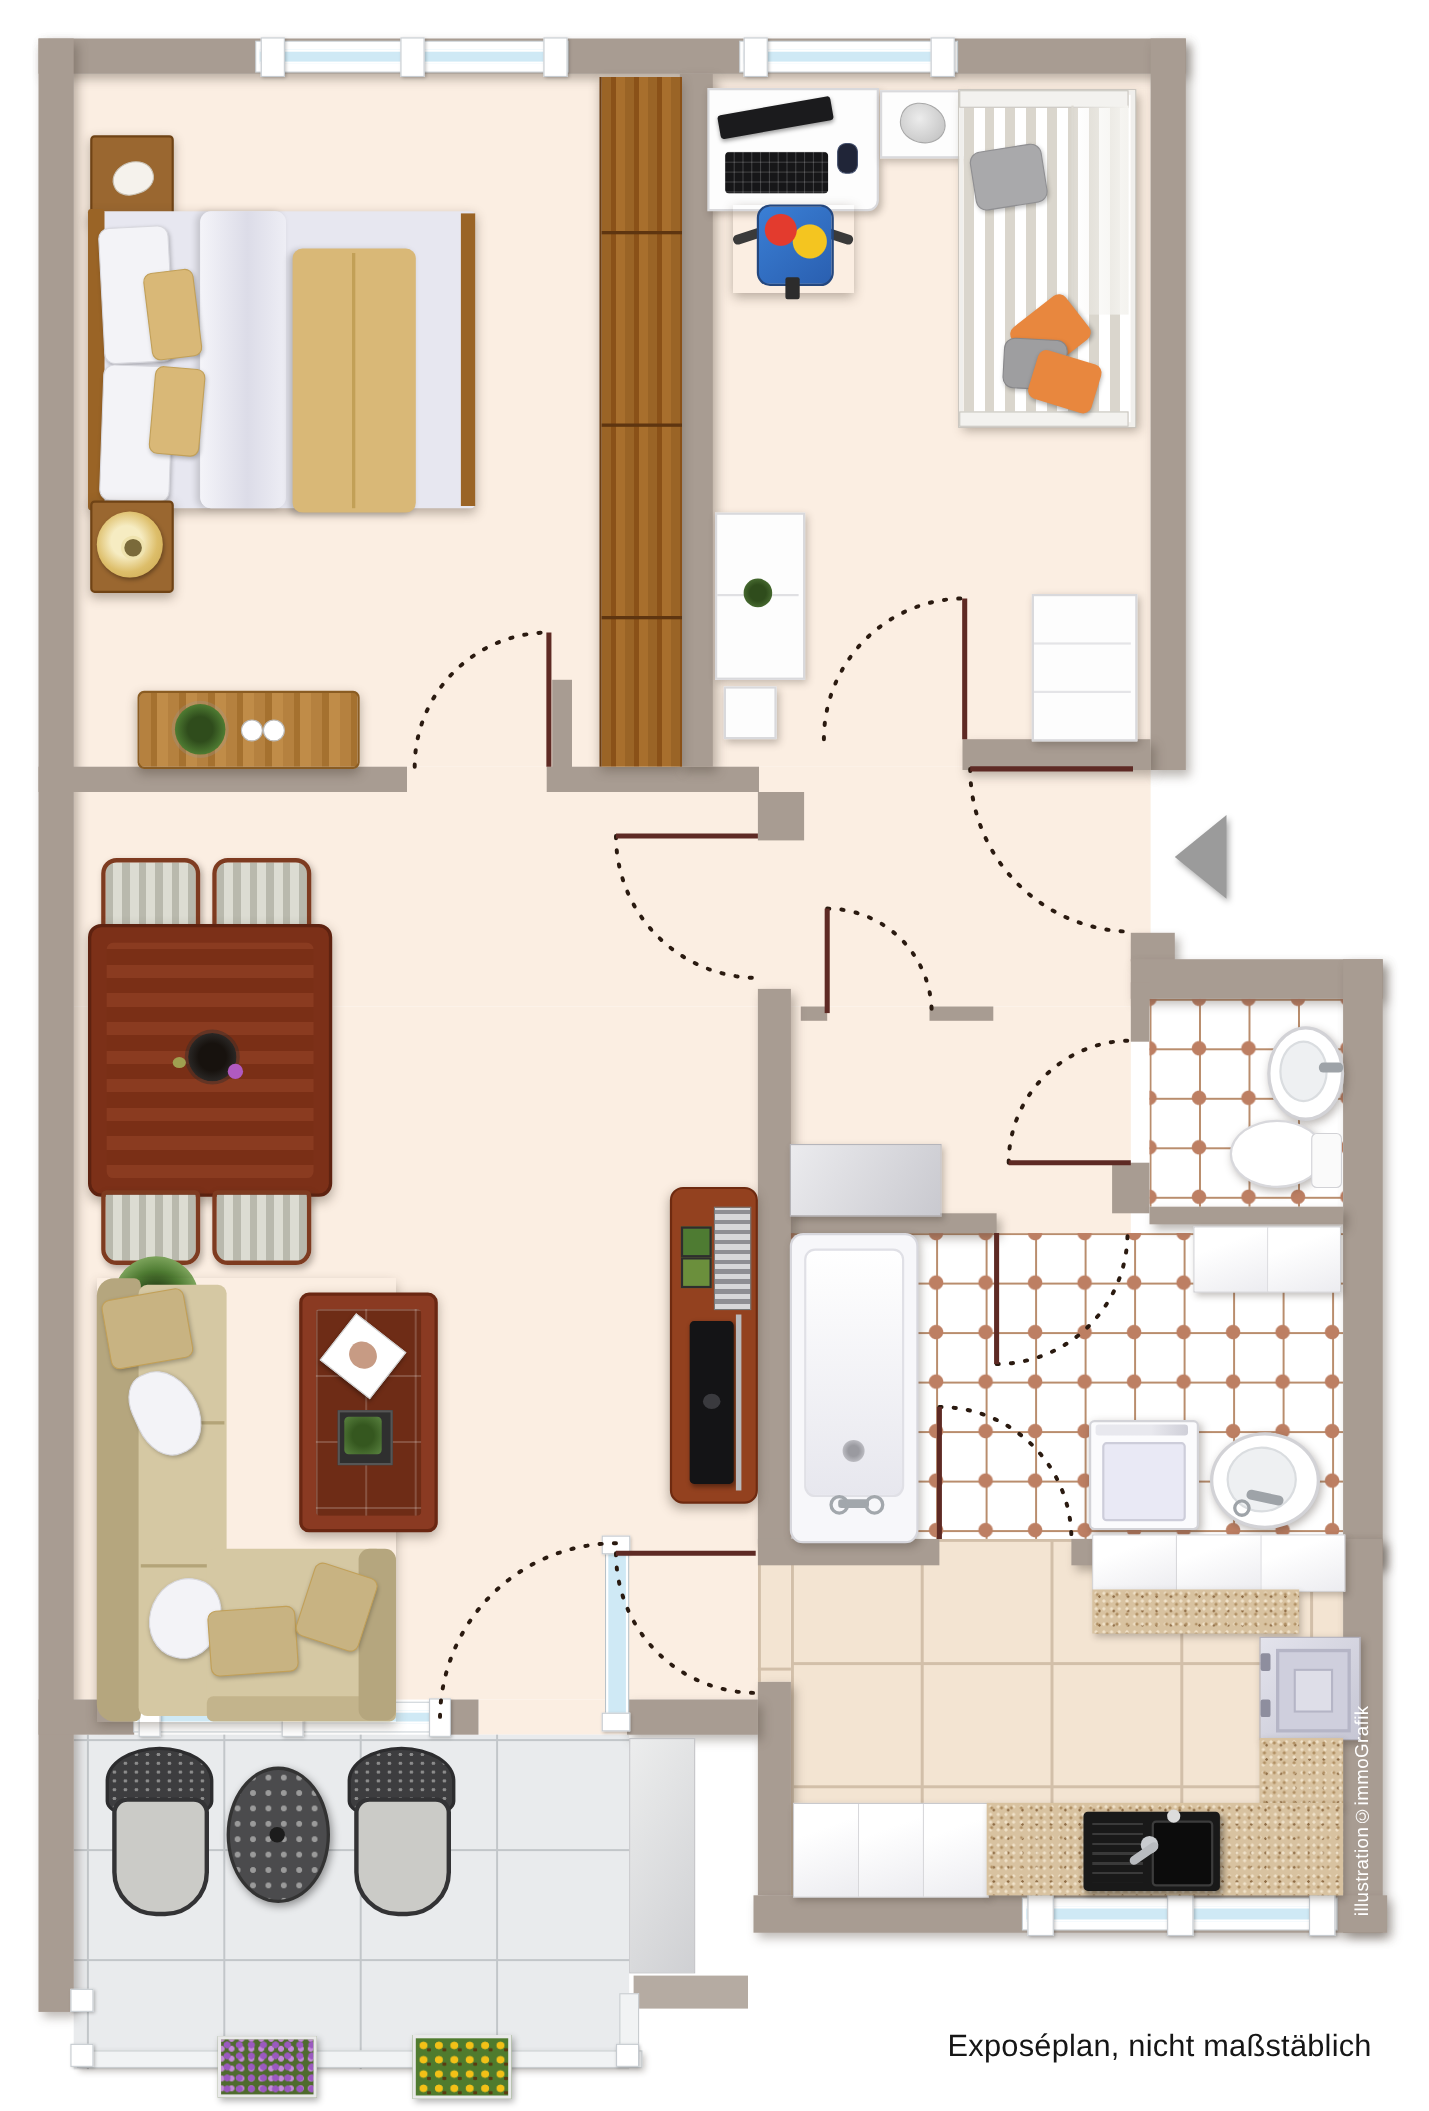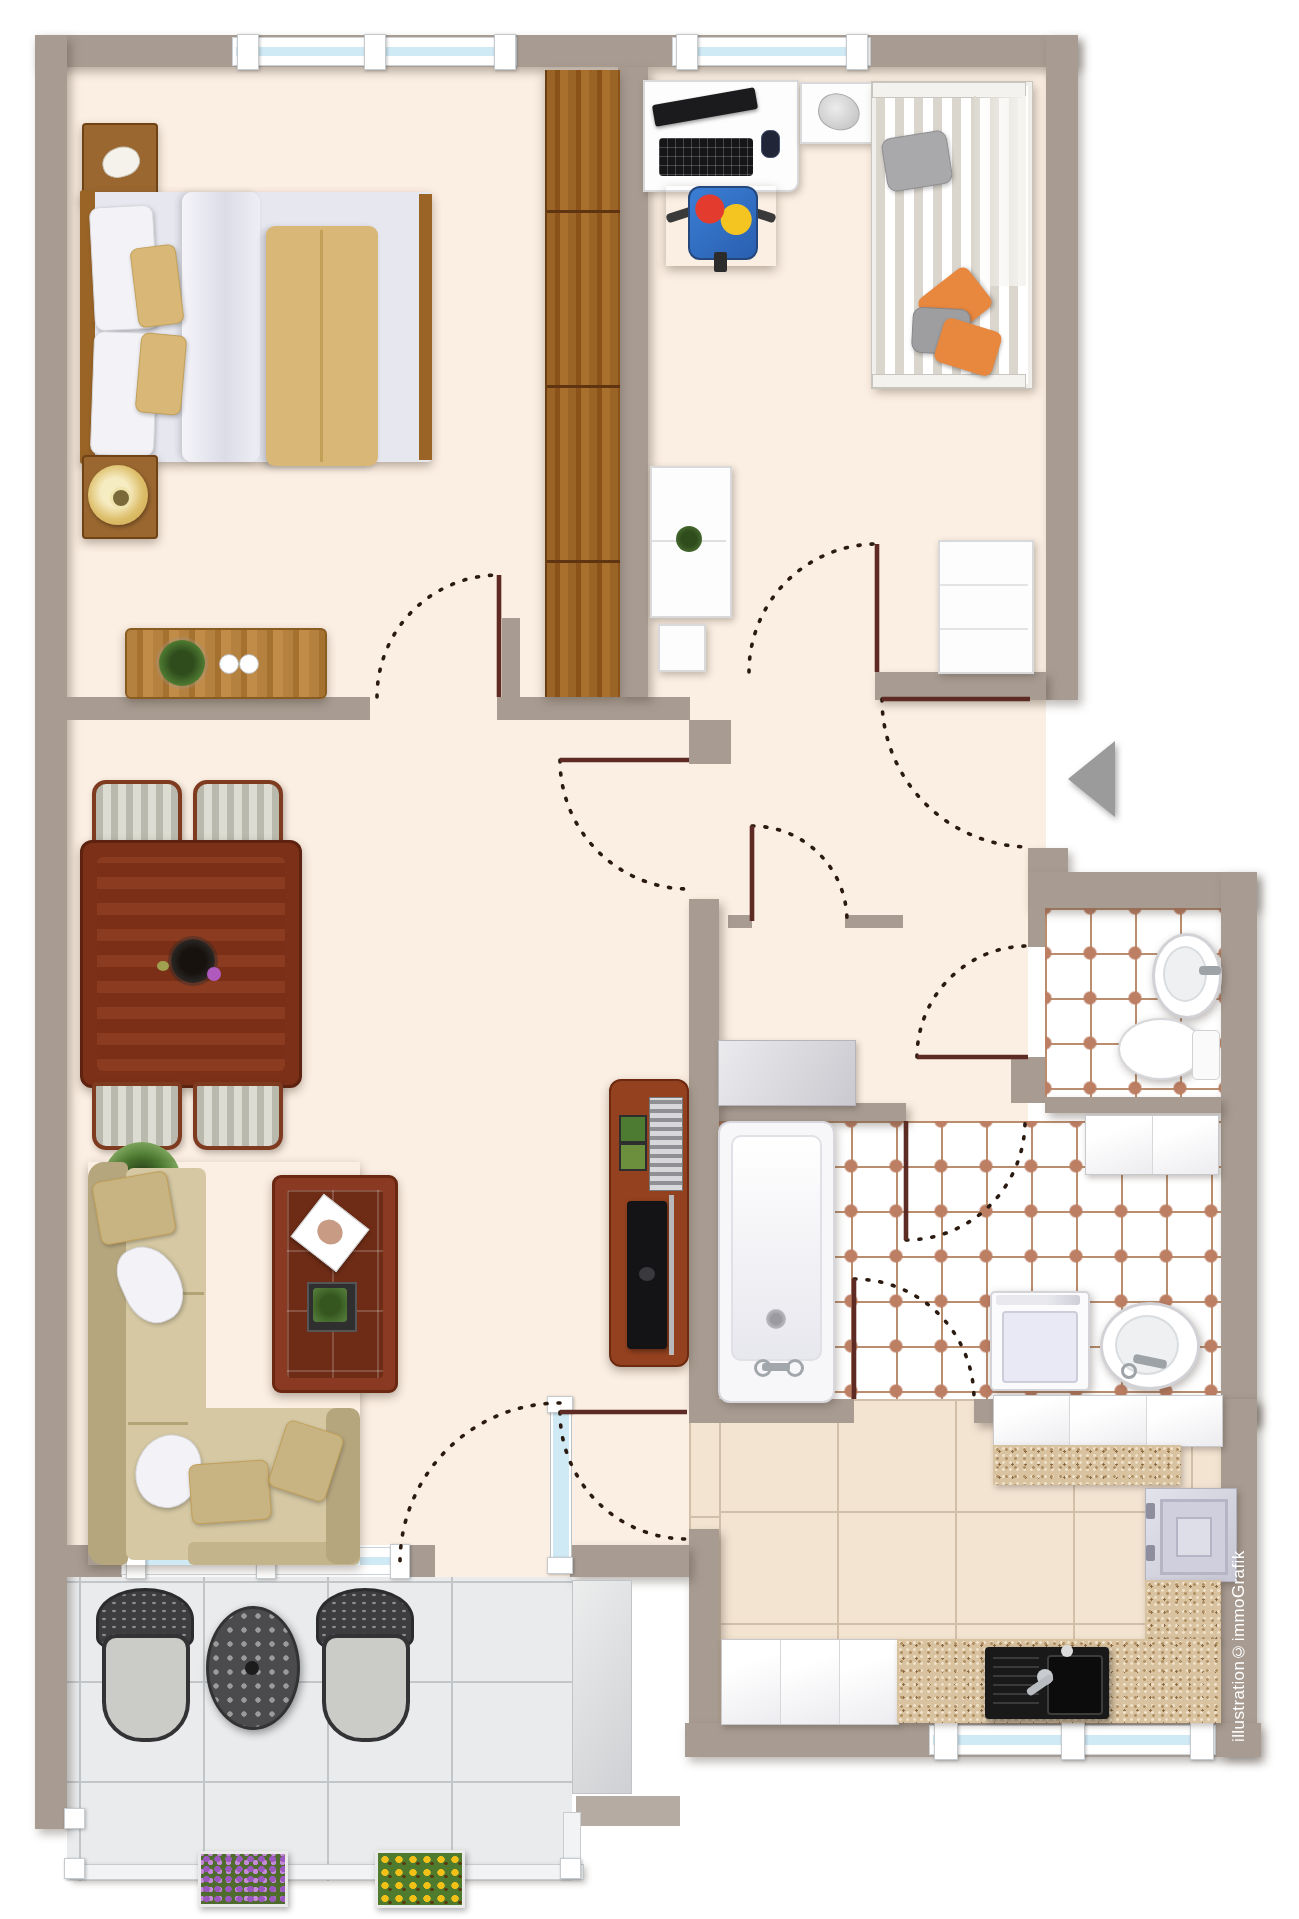--- a/index.html
+++ b/index.html
@@ -331,14 +331,15 @@
       <path d="M752 826 V921"></path>
       <path d="M917 1057 H1028"></path>
       <path d="M906 1121 V1240"></path>
       <path d="M854 1279 V1399"></path>
       <path d="M560 1412 H687"></path>
     </g>
     <polygon points="1068,779 1115,741 1115,817" fill="var(--arrowGray)" style="filter:drop-shadow(2px 3px 3px rgba(0,0,0,.35));"></polygon>
   </svg>
 
   <div class="credit">illustration©immoGrafik</div>
+  <div class="caption">Exposéplan, nicht maßstäblich</div>
 
 </div>
 
 </body></html>

